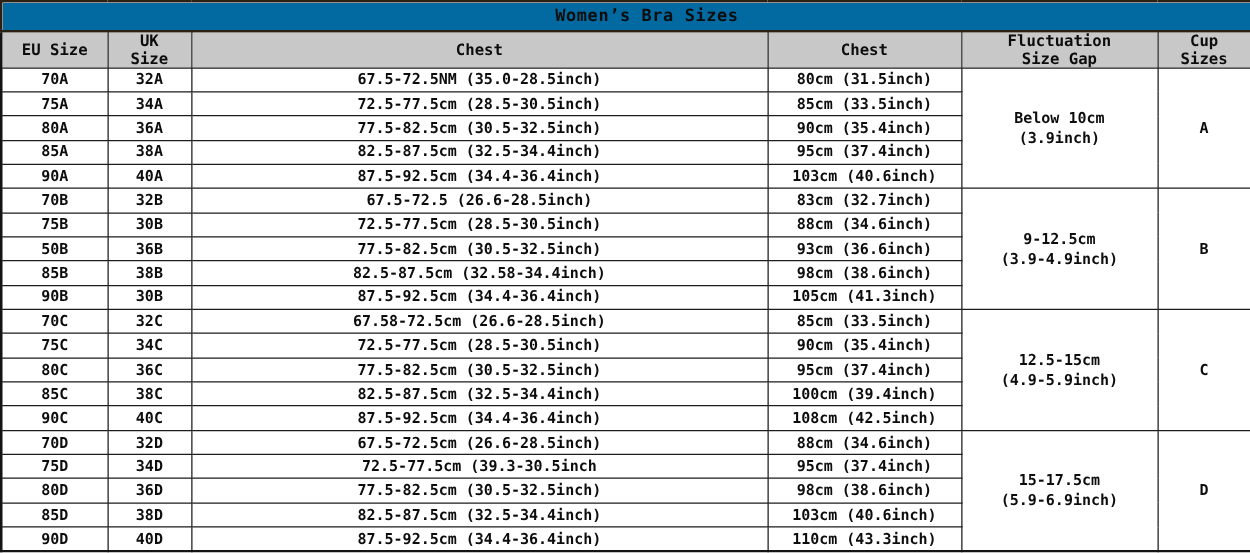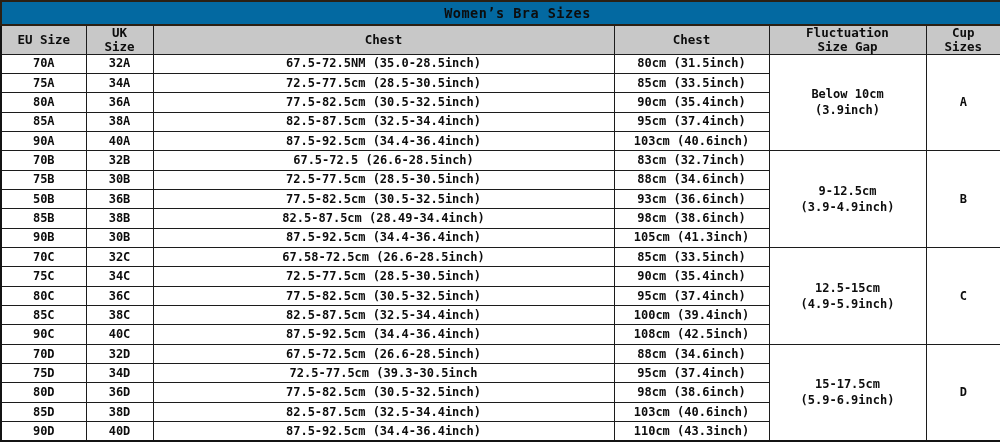--- a/index.html
+++ b/index.html
@@ -106,21 +106,21 @@
     </tr>
     <tr>
       <td>50B</td>
       <td>36B</td>
       <td>77.5-82.5cm (30.5-32.5inch)</td>
       <td>93cm (36.6inch)</td>
     </tr>
     <tr>
       <td>85B</td>
       <td>38B</td>
-      <td>82.5-87.5cm (28.49-34.4inch)</td>
+      <td>82.5-87.5cm (32.58-34.4inch)</td>
       <td>98cm (38.6inch)</td>
     </tr>
     <tr>
       <td>90B</td>
       <td>30B</td>
       <td>87.5-92.5cm (34.4-36.4inch)</td>
       <td>105cm (41.3inch)</td>
     </tr>
 
     <tr>

